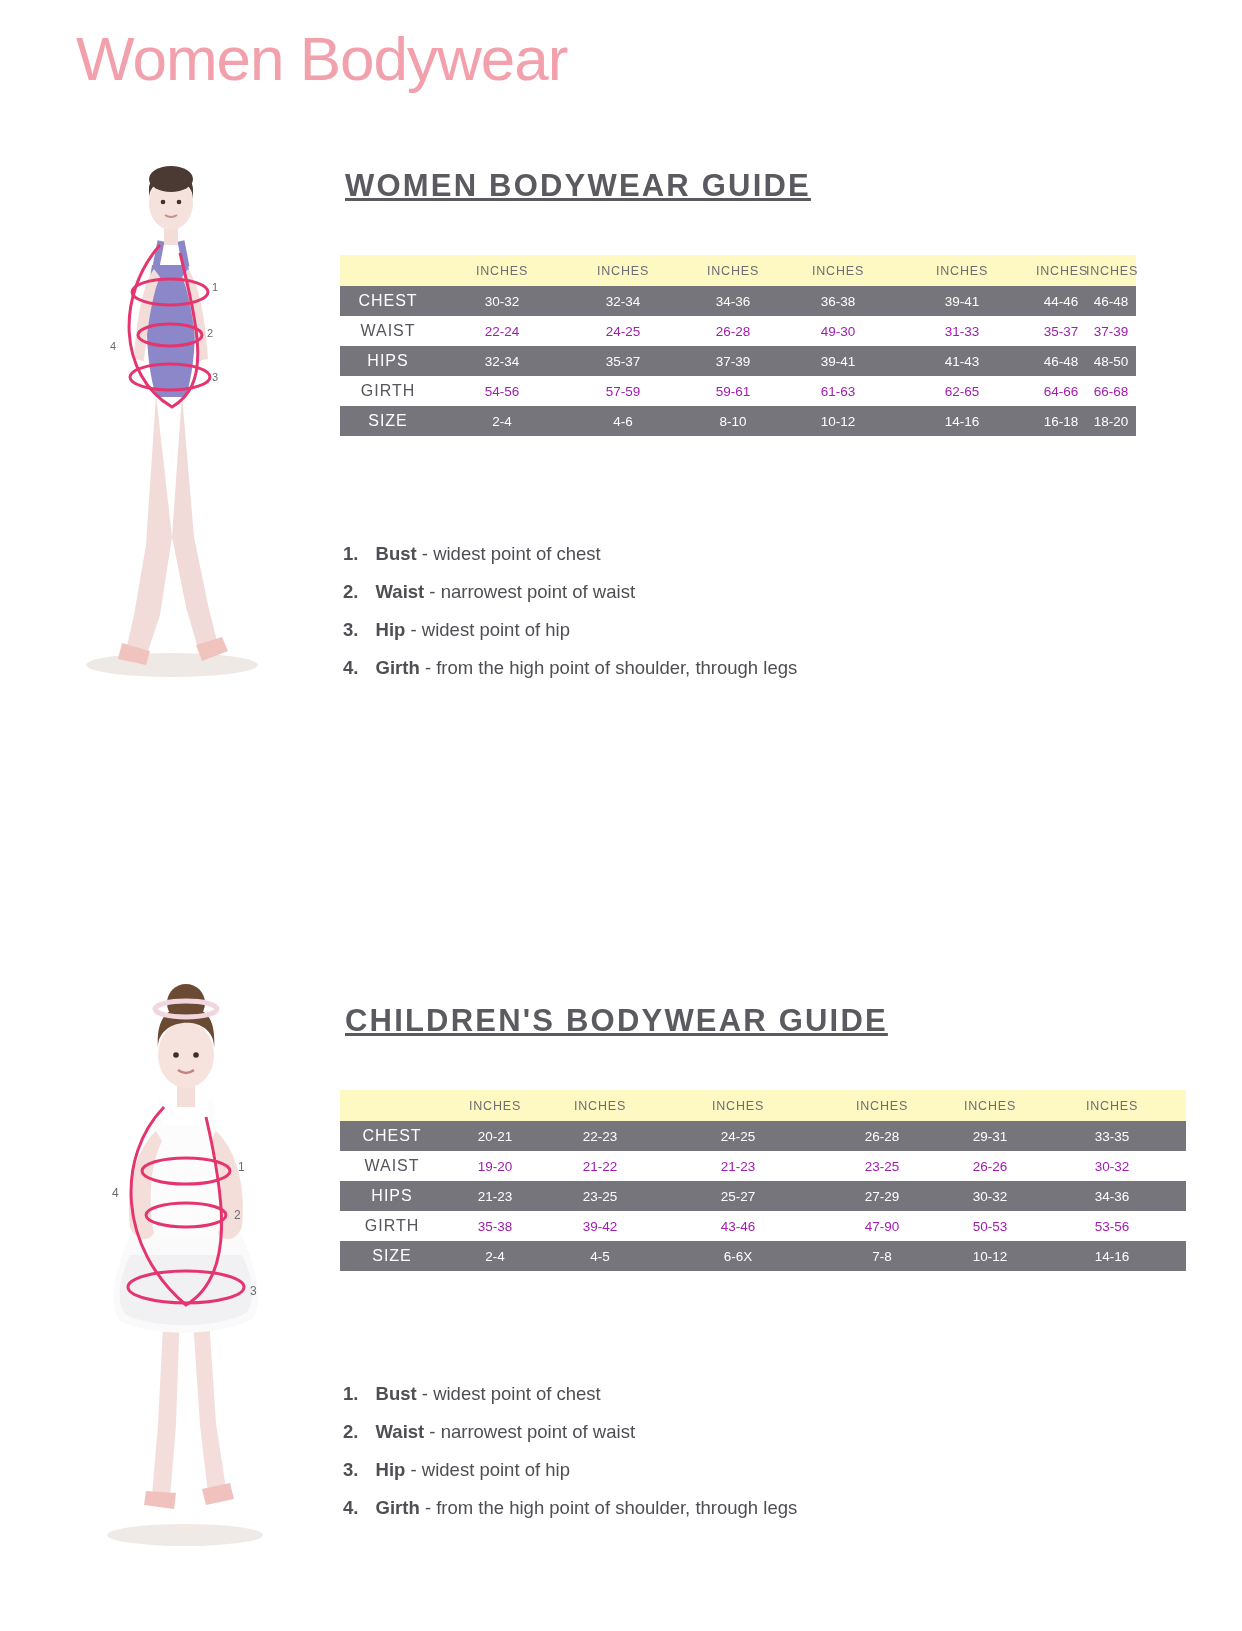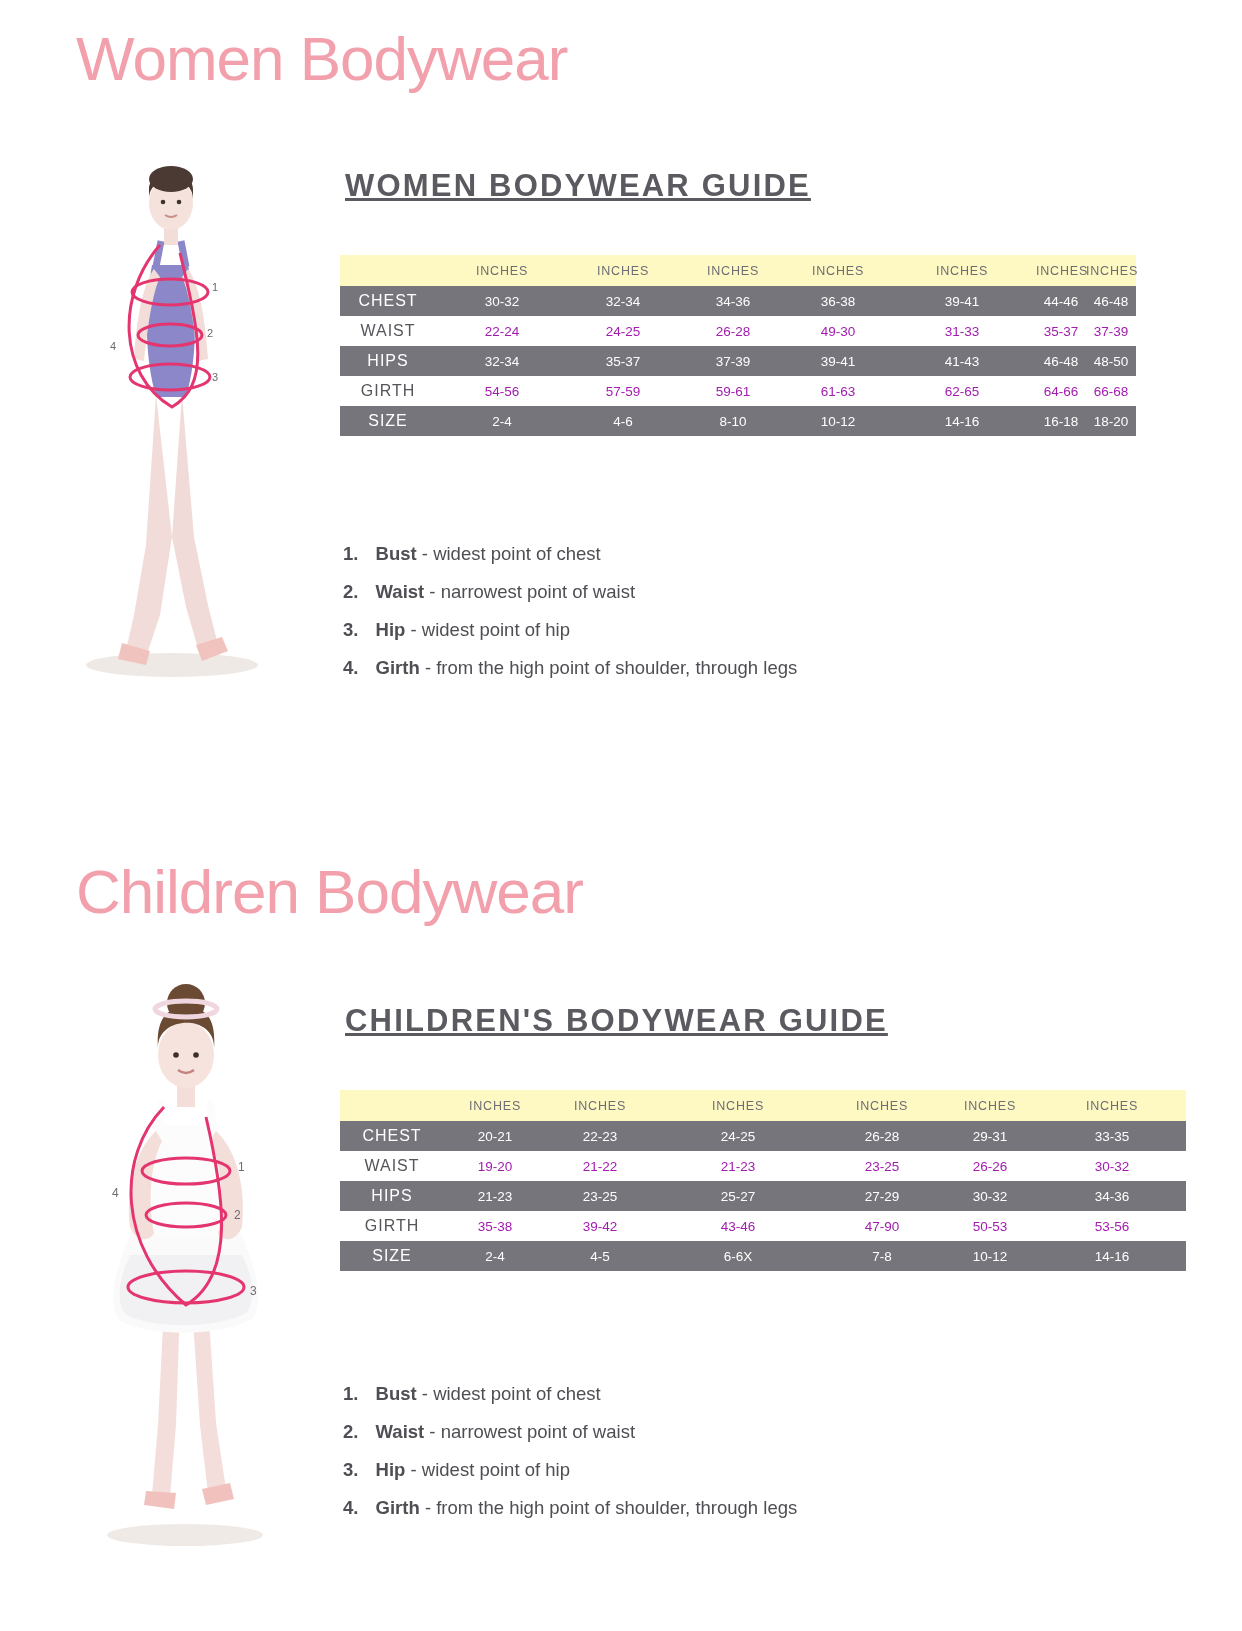--- a/index.html
+++ b/index.html
@@ -273,21 +273,20 @@
         </div>
         <div class="note-line">
           <span class="num">4.</span>
           <b>Girth</b><span> - from the high point of shoulder, through legs</span>
         </div>
       </div>
 
     </div>
   </div>
 
-  <h1 class="section-title" id="children-title">Children Bodywear</h1>
 
   <div class="section" id="children-section">
     <div class="section-inner">
 
       <div class="figure-wrap" id="children-figure">
         <svg class="figure-svg" width="250" height="580" viewBox="0 0 250 580">
           <ellipse cx="125" cy="560" rx="78" ry="11" fill="#f0eae7"></ellipse>
 
           <path d="M104 330 L98 450 L92 520 L110 522 L116 450 L120 330 Z" fill="#f3dedb"></path>
           <path d="M132 330 L140 450 L148 518 L166 514 L156 448 L148 330 Z" fill="#f3dedb"></path>

